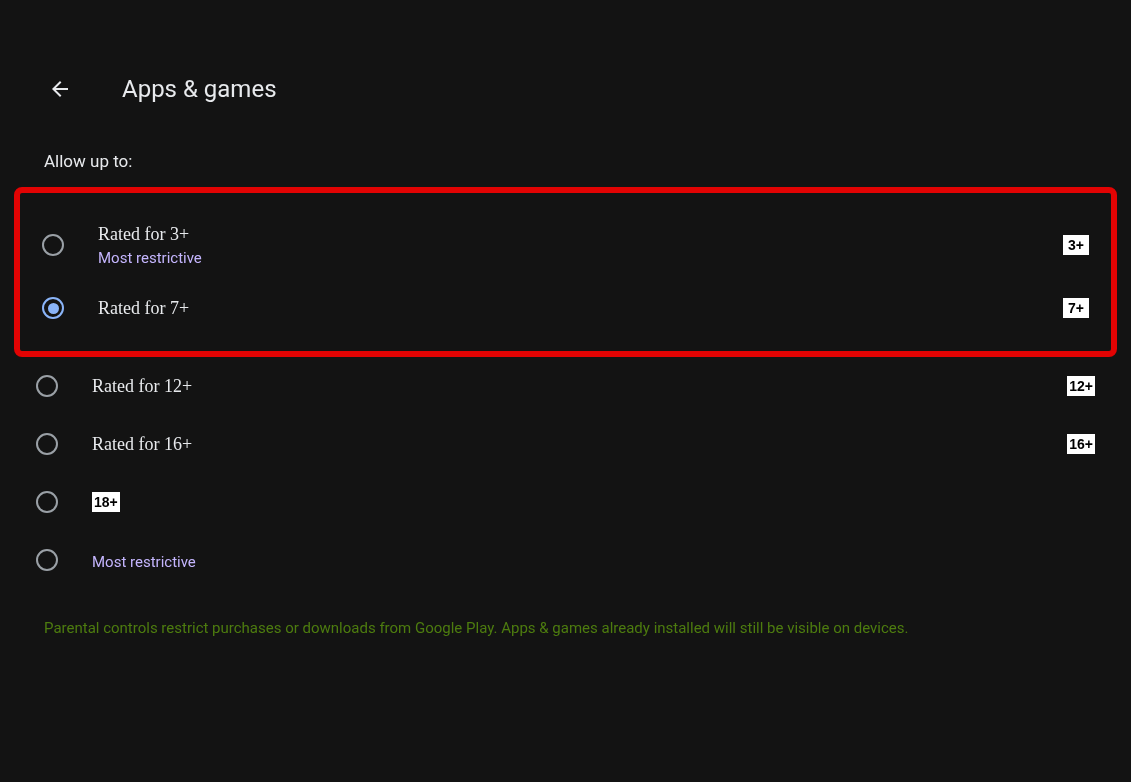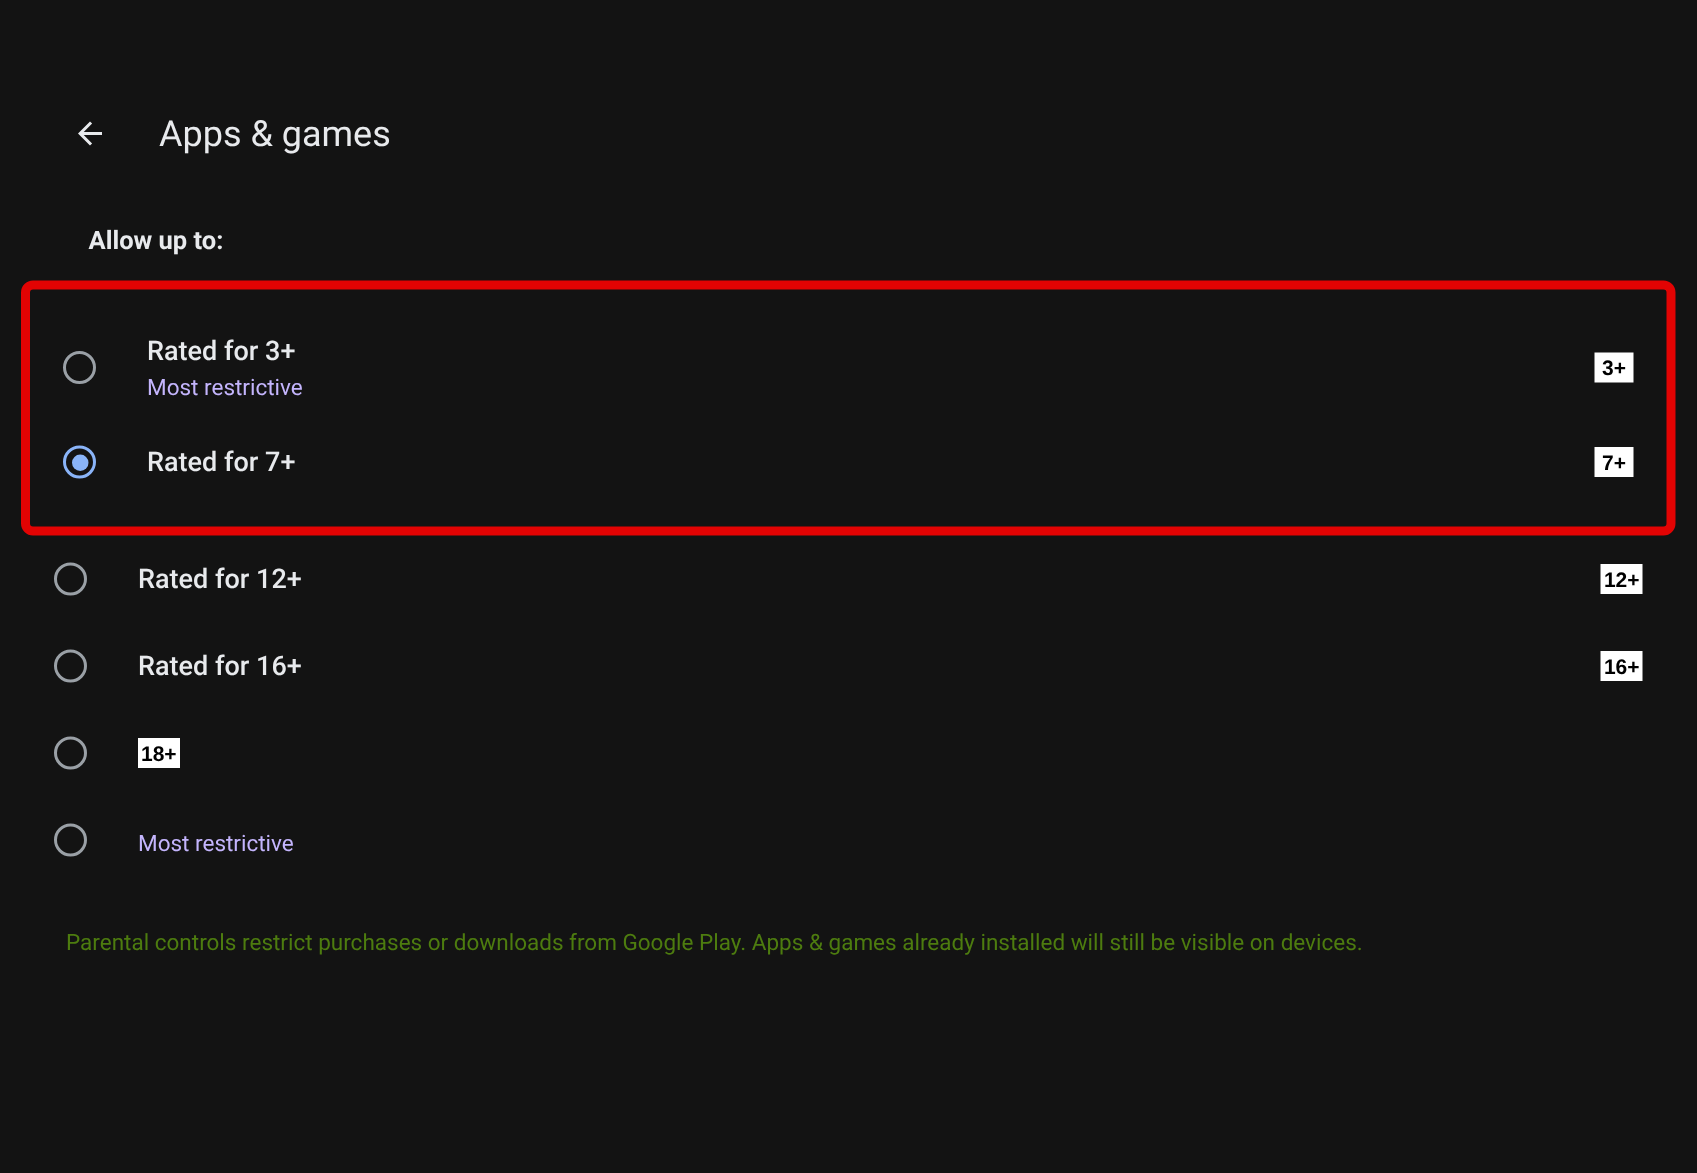--- a/index.html
+++ b/index.html
@@ -12,21 +12,21 @@
       color: #e8eaed;
       font-family: Roboto, 'Helvetica Neue', Arial, sans-serif;
       width: 1131px;
       height: 782px;
       overflow: hidden;
     }
     .header {
       display: flex;
       align-items: center;
       padding: 75px 0 0 48px;
-      gap: 34px;
+      gap: 50px;
     }
     .back-arrow {
       width: 24px;
       height: 24px;
       display: flex;
       align-items: center;
       justify-content: center;
       cursor: pointer;
       color: #e8eaed;
     }
@@ -35,24 +35,23 @@
       height: 24px;
     }
     .page-title {
       font-size: 24px;
       font-weight: 400;
       color: #e8eaed;
     }
     .subtitle {
       padding: 48px 0 0 44px;
       font-size: 17px;
-      font-weight: 700;
+      font-weight: 400;
       color: #e8eaed;
       margin-bottom: 16px;
-      margin-left: 15px;
     }
     .highlight-box {
       border: 6px solid #e20303;
       border-radius: 8px;
       margin: 0 14px 0 14px;
       padding: 18px 0 14px 0;
     }
     .option-row {
       display: flex;
       align-items: center;
@@ -91,20 +90,21 @@
       flex: 1;
       display: flex;
       flex-direction: column;
       justify-content: center;
     }
     .option-label {
       font-size: 18px;
       font-weight: 500;
       color: #e8eaed;
       line-height: 1.3;
+      font-family: Liberation Serif, serif;
     }
     .option-sub {
       font-size: 15px;
       color: #c4b5fd;
       margin-top: 3px;
     }
     .rating-badge {
       background: #ffffff;
       color: #000000;
       font-weight: 700;

